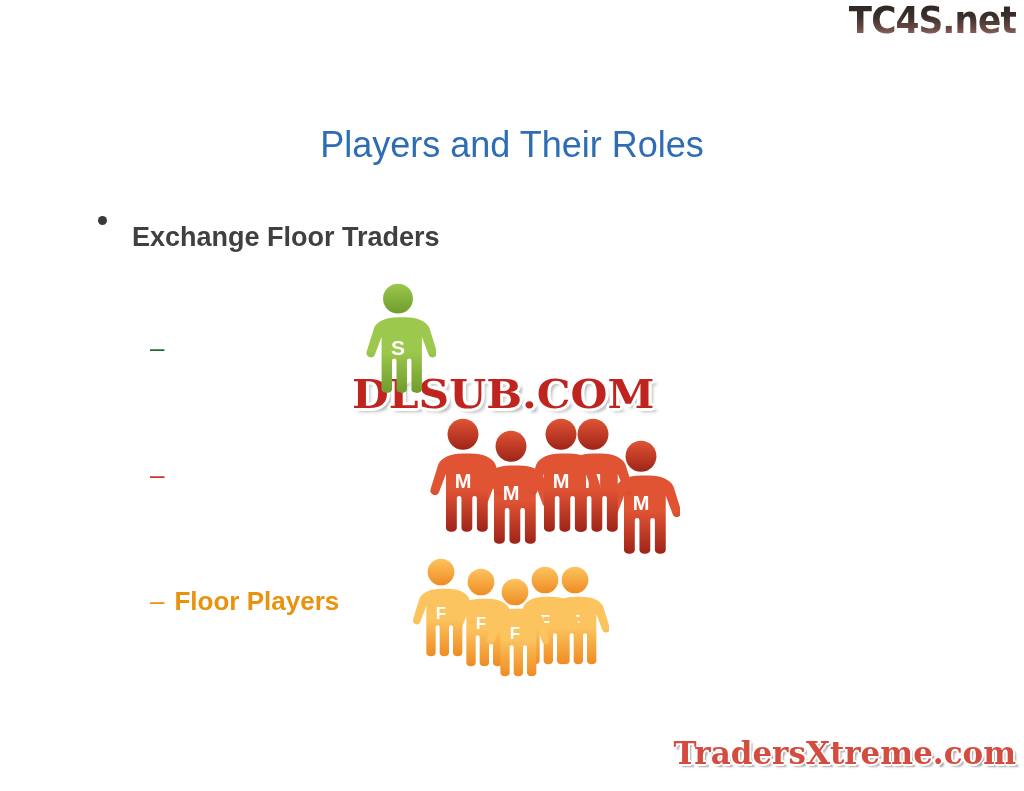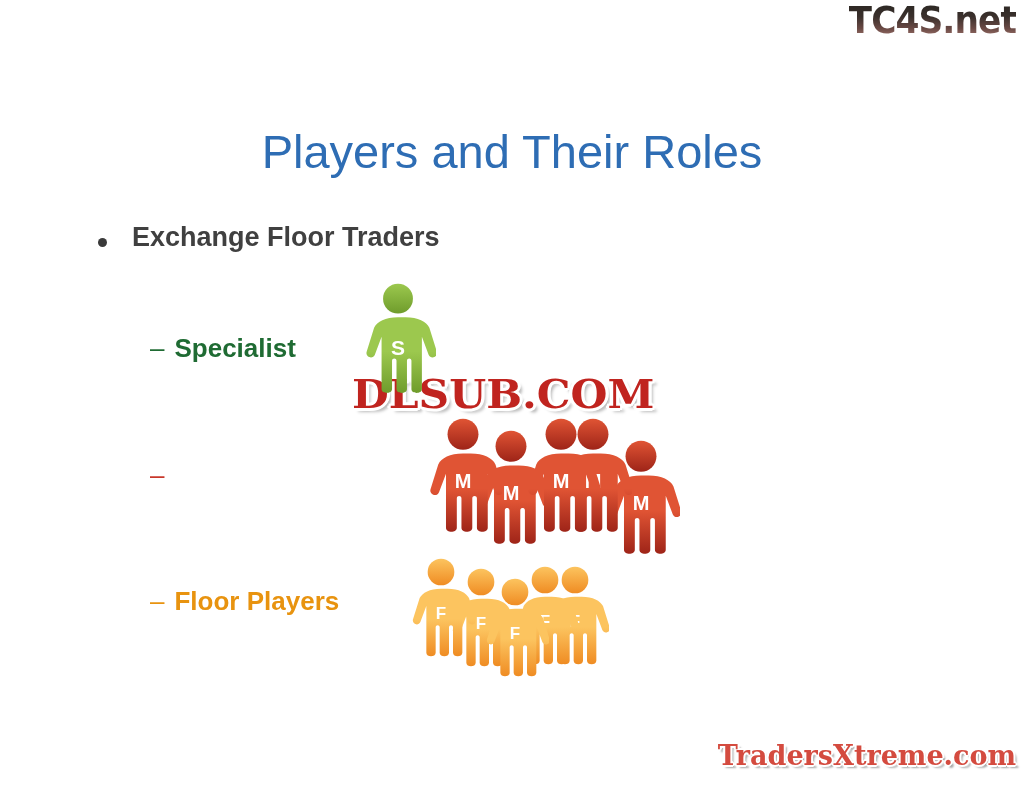--- a/index.html
+++ b/index.html
@@ -42,34 +42,34 @@
     white-space: nowrap;
   }
 
   
   #page-title {
     position: absolute;
     left: 0;
     top: 124px;
     width: 1024px;
     text-align: center;
-    font-size: 47px;
+    font-size: 36px;
     font-weight: normal;
     color: #2e6db4;
     letter-spacing: 0px;
     white-space: nowrap;
   }
 
   
   #bullet-row-1 {
     position: absolute;
     left: 98px;
     top: 222px;
     display: flex;
-    align-items: flex-end;
+    align-items: flex-start;
   }
   #bullet-dot {
     width: 9px;
     height: 9px;
     border-radius: 50%;
     background: #3a3a3a;
     margin-right: 25px;
     position: relative;
     top: -6px;
     flex: 0 0 auto;
@@ -149,21 +149,21 @@
        0   -3px 0 #ffffff,  0    3px 0 #ffffff,
        4px  4px 3px rgba(0,0,0,0.28);
   }
 
   #watermark-tradersxtreme {
     position: absolute;
     right: 8px;
     bottom: 12px;
     font-family: "DejaVu Serif", serif;
     font-weight: bold;
-    font-size: 27px;
+    font-size: 31px;
     color: #d44b3f;
     white-space: nowrap;
     text-shadow:
       -1px -1px 0 #ffffff,  1px -1px 0 #ffffff,
       -1px  1px 0 #ffffff,  1px  1px 0 #ffffff,
       -2px  0   0 #ffffff,  2px  0   0 #ffffff,
        0   -2px 0 #ffffff,  0    2px 0 #ffffff,
        3px  3px 2px rgba(0,0,0,0.35);
   }
 </style>
@@ -176,21 +176,20 @@
 
   <div id="page-title">Players and Their Roles</div>
 
   <div id="bullet-row-1">
     <span id="bullet-dot"></span>
     <span id="bullet-label-1">Exchange Floor Traders</span>
   </div>
 
   <div class="sub-bullet" id="sub-specialist">
     <span class="sub-dash">–</span>
-    <span>Specialist</span>
   </div>
 
   <div class="sub-bullet" id="sub-marketmaker">
     <span class="sub-dash">–</span>
   </div>
 
   <div class="sub-bullet" id="sub-floorbroker">
     <span class="sub-dash">–</span>
     <span>Floor Players</span>
   </div>

